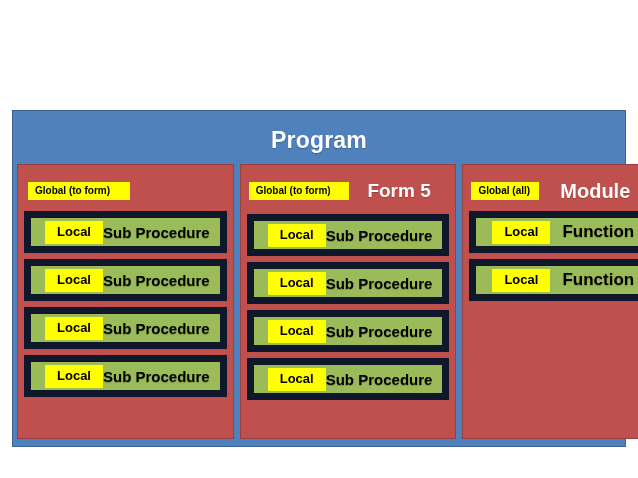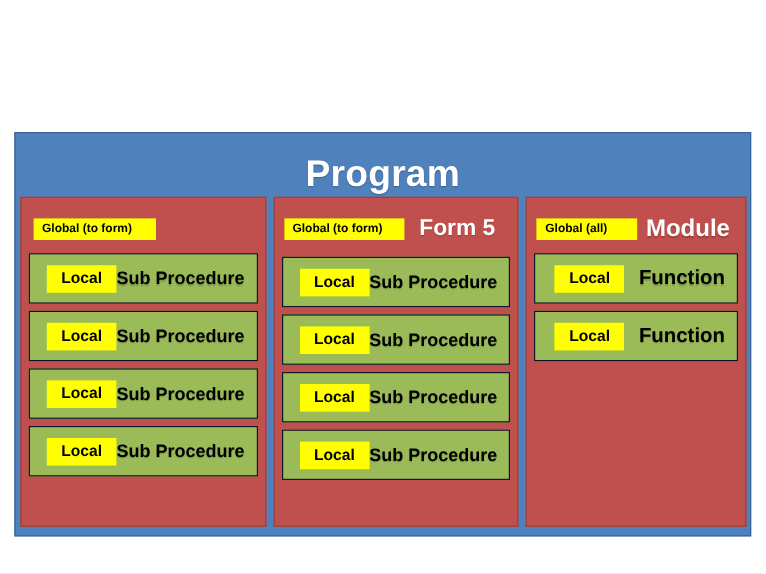--- a/index.html
+++ b/index.html
@@ -33,21 +33,21 @@
     box-sizing: border-box;
   }
 
   .program-title {
     position: absolute;
     left: 0;
     top: 16px;
     width: 100%;
     text-align: center;
     color: #ffffff;
-    font-size: 31px;
+    font-size: 23px;
     font-weight: bold;
     letter-spacing: 0.2px;
     text-shadow: 0 1px 1px rgba(0,0,0,0.25);
   }
 
   
   .columns {
     position: absolute;
     left: 4px;
     top: 53px;
@@ -87,21 +87,21 @@
     font-size: 10px;
     font-weight: bold;
     padding: 4px 6px 4px 7px;
     line-height: 1.05;
     box-sizing: border-box;
     white-space: nowrap;
     display: inline-block;
   }
   .form1 .scope-badge { width: 102px; margin-left: 4px; }
   .form2 .scope-badge { width: 100px; margin-left: 2px; }
-  .module .scope-badge { width: 84px; margin-left: 2px; }
+  .module .scope-badge { width: 68px; margin-left: 2px; }
 
   .col-title {
     color: #ffffff;
     font-weight: bold;
     font-size: 19px;
     flex: 1 1 auto;
     text-align: center;
     text-shadow: 0 1px 1px rgba(0,0,0,0.22);
     white-space: nowrap;
   }
@@ -112,21 +112,21 @@
     flex: 1 1 auto;
     display: flex;
     flex-direction: column;
     gap: 6px;
     box-sizing: border-box;
   }
   .form2 .proc-list { padding-top: 3px; }
 
   .proc-row {
     background: #9bbb59;
-    border: 1px solid #0f172a;
+    border: 7px solid #0f172a;
     box-sizing: border-box;
     height: 42px;
     flex: 0 0 auto;
     display: flex;
     align-items: center;
     padding: 0 6px;
   }
 
   .local-badge {
     background: #ffff00;

